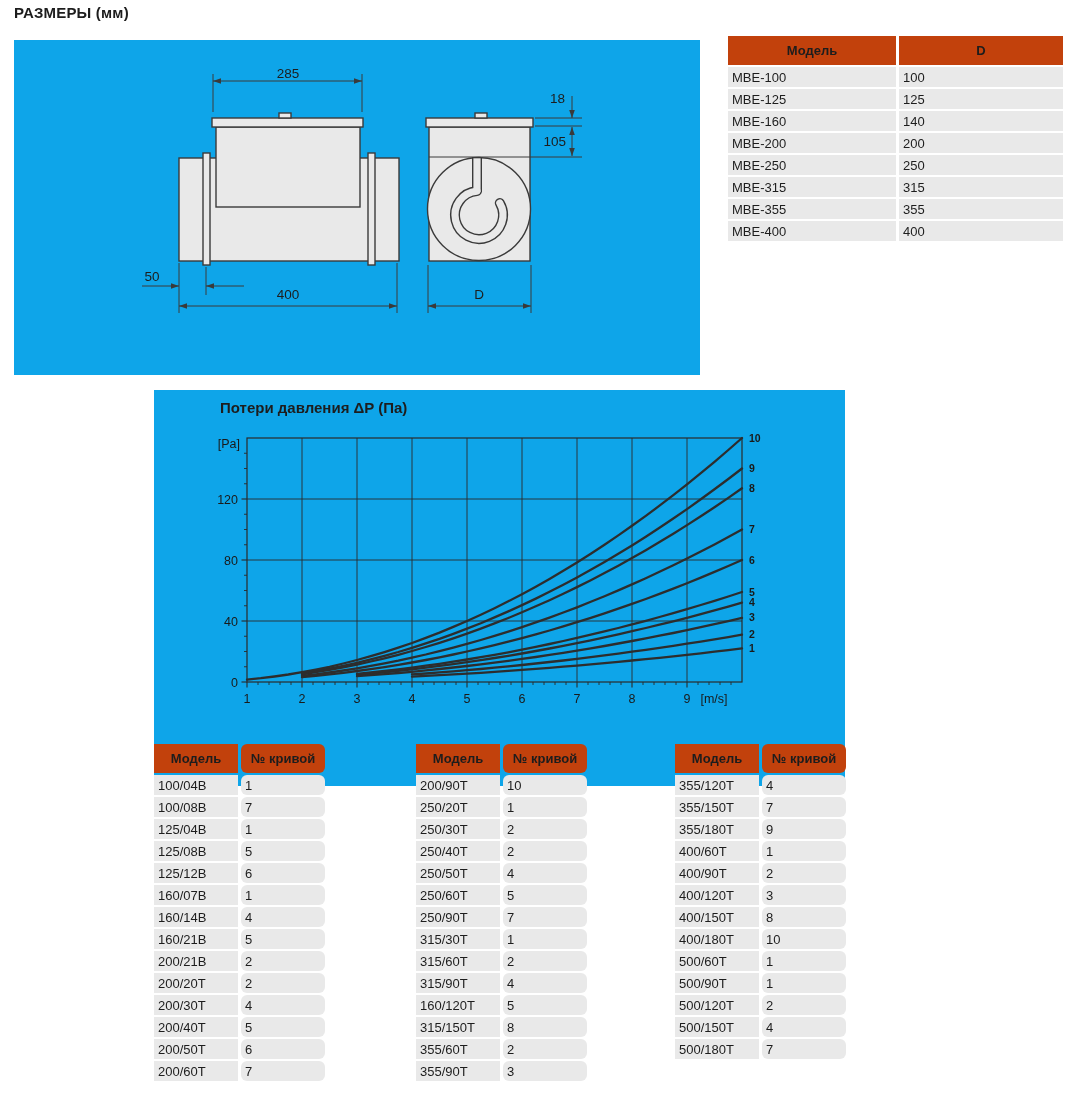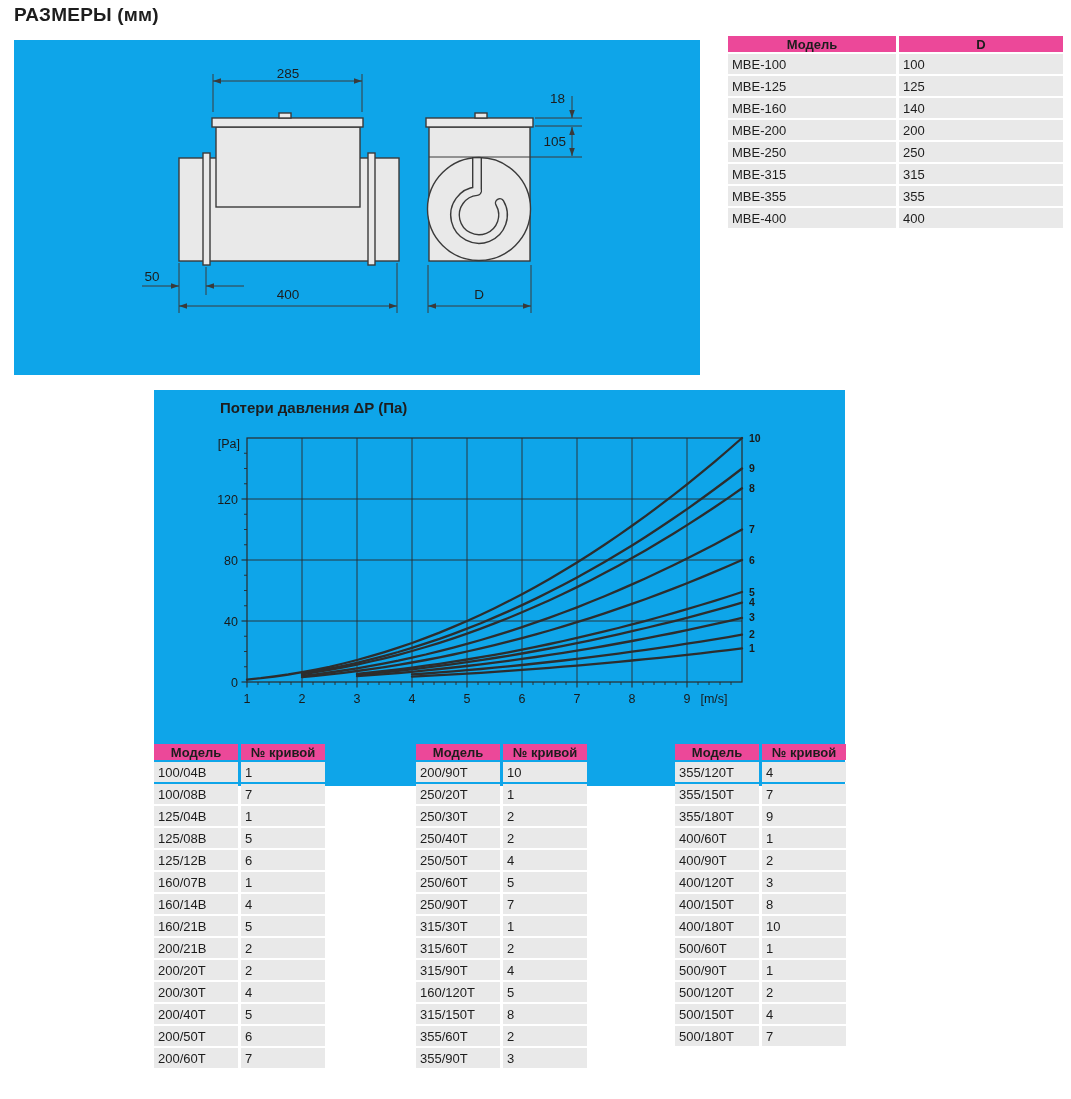--- a/index.html
+++ b/index.html
@@ -1,34 +1,34 @@
 <!DOCTYPE html>
 <html><head>
 <meta charset="utf-8">
 <style>
   html,body{margin:0;padding:0;background:#ffffff;}
   body{width:1071px;height:1099px;position:relative;
        font-family:"Liberation Sans","DejaVu Sans",sans-serif;color:#1d1d1d;}
   .abs{position:absolute;}
-  #page-title{left:14px;top:4px;font-size:19px;font-weight:bold;letter-spacing:.2px;}
+  #page-title{left:14px;top:4px;font-size:15px;font-weight:bold;letter-spacing:.2px;}
   .panel{background:#0ea5e9;}
   #drawing-panel{left:14px;top:40px;width:686px;height:335px;}
   #chart-panel{left:154px;top:390px;width:691px;height:396px;}
   #chart-title{position:absolute;left:66px;top:9px;font-size:15px;font-weight:bold;}
   
   table{border-collapse:separate;border-spacing:3px 2px;font-size:13px;}
-  th{background:#ec4899;font-weight:bold;height:16px;padding:0 4px;text-align:center;}
+  th{background:#c2410c;font-weight:bold;height:29px;padding:0 4px;text-align:center;}
   td{background:#e9e9e9;height:20px;padding:0 4px;}
   td.c-model{text-align:left;}
   td.c-val{text-align:left;}
   #dim-table{left:725px;top:34px;}
   #dim-table th:nth-child(1),#dim-table td:nth-child(1){width:160px;}
   #dim-table th:nth-child(2),#dim-table td:nth-child(2){width:156px;}
   .curve-table th:nth-child(1),.curve-table td:nth-child(1){width:76px;}
-  .curve-table th:nth-child(2),.curve-table td:nth-child(2){width:76px;}
+  .curve-table th:nth-child(2),.curve-table td:nth-child(2){width:76px;border-radius:6px;}
   #curve-table-0{left:151px;top:742px;}
   #curve-table-1{left:413px;top:742px;}
   #curve-table-2{left:672px;top:742px;}
   svg text{font-family:"Liberation Sans","DejaVu Sans",sans-serif;}
 </style>
 </head>
 <body>
 
 <div class="abs" id="page-title">РАЗМЕРЫ (мм)</div>
 

